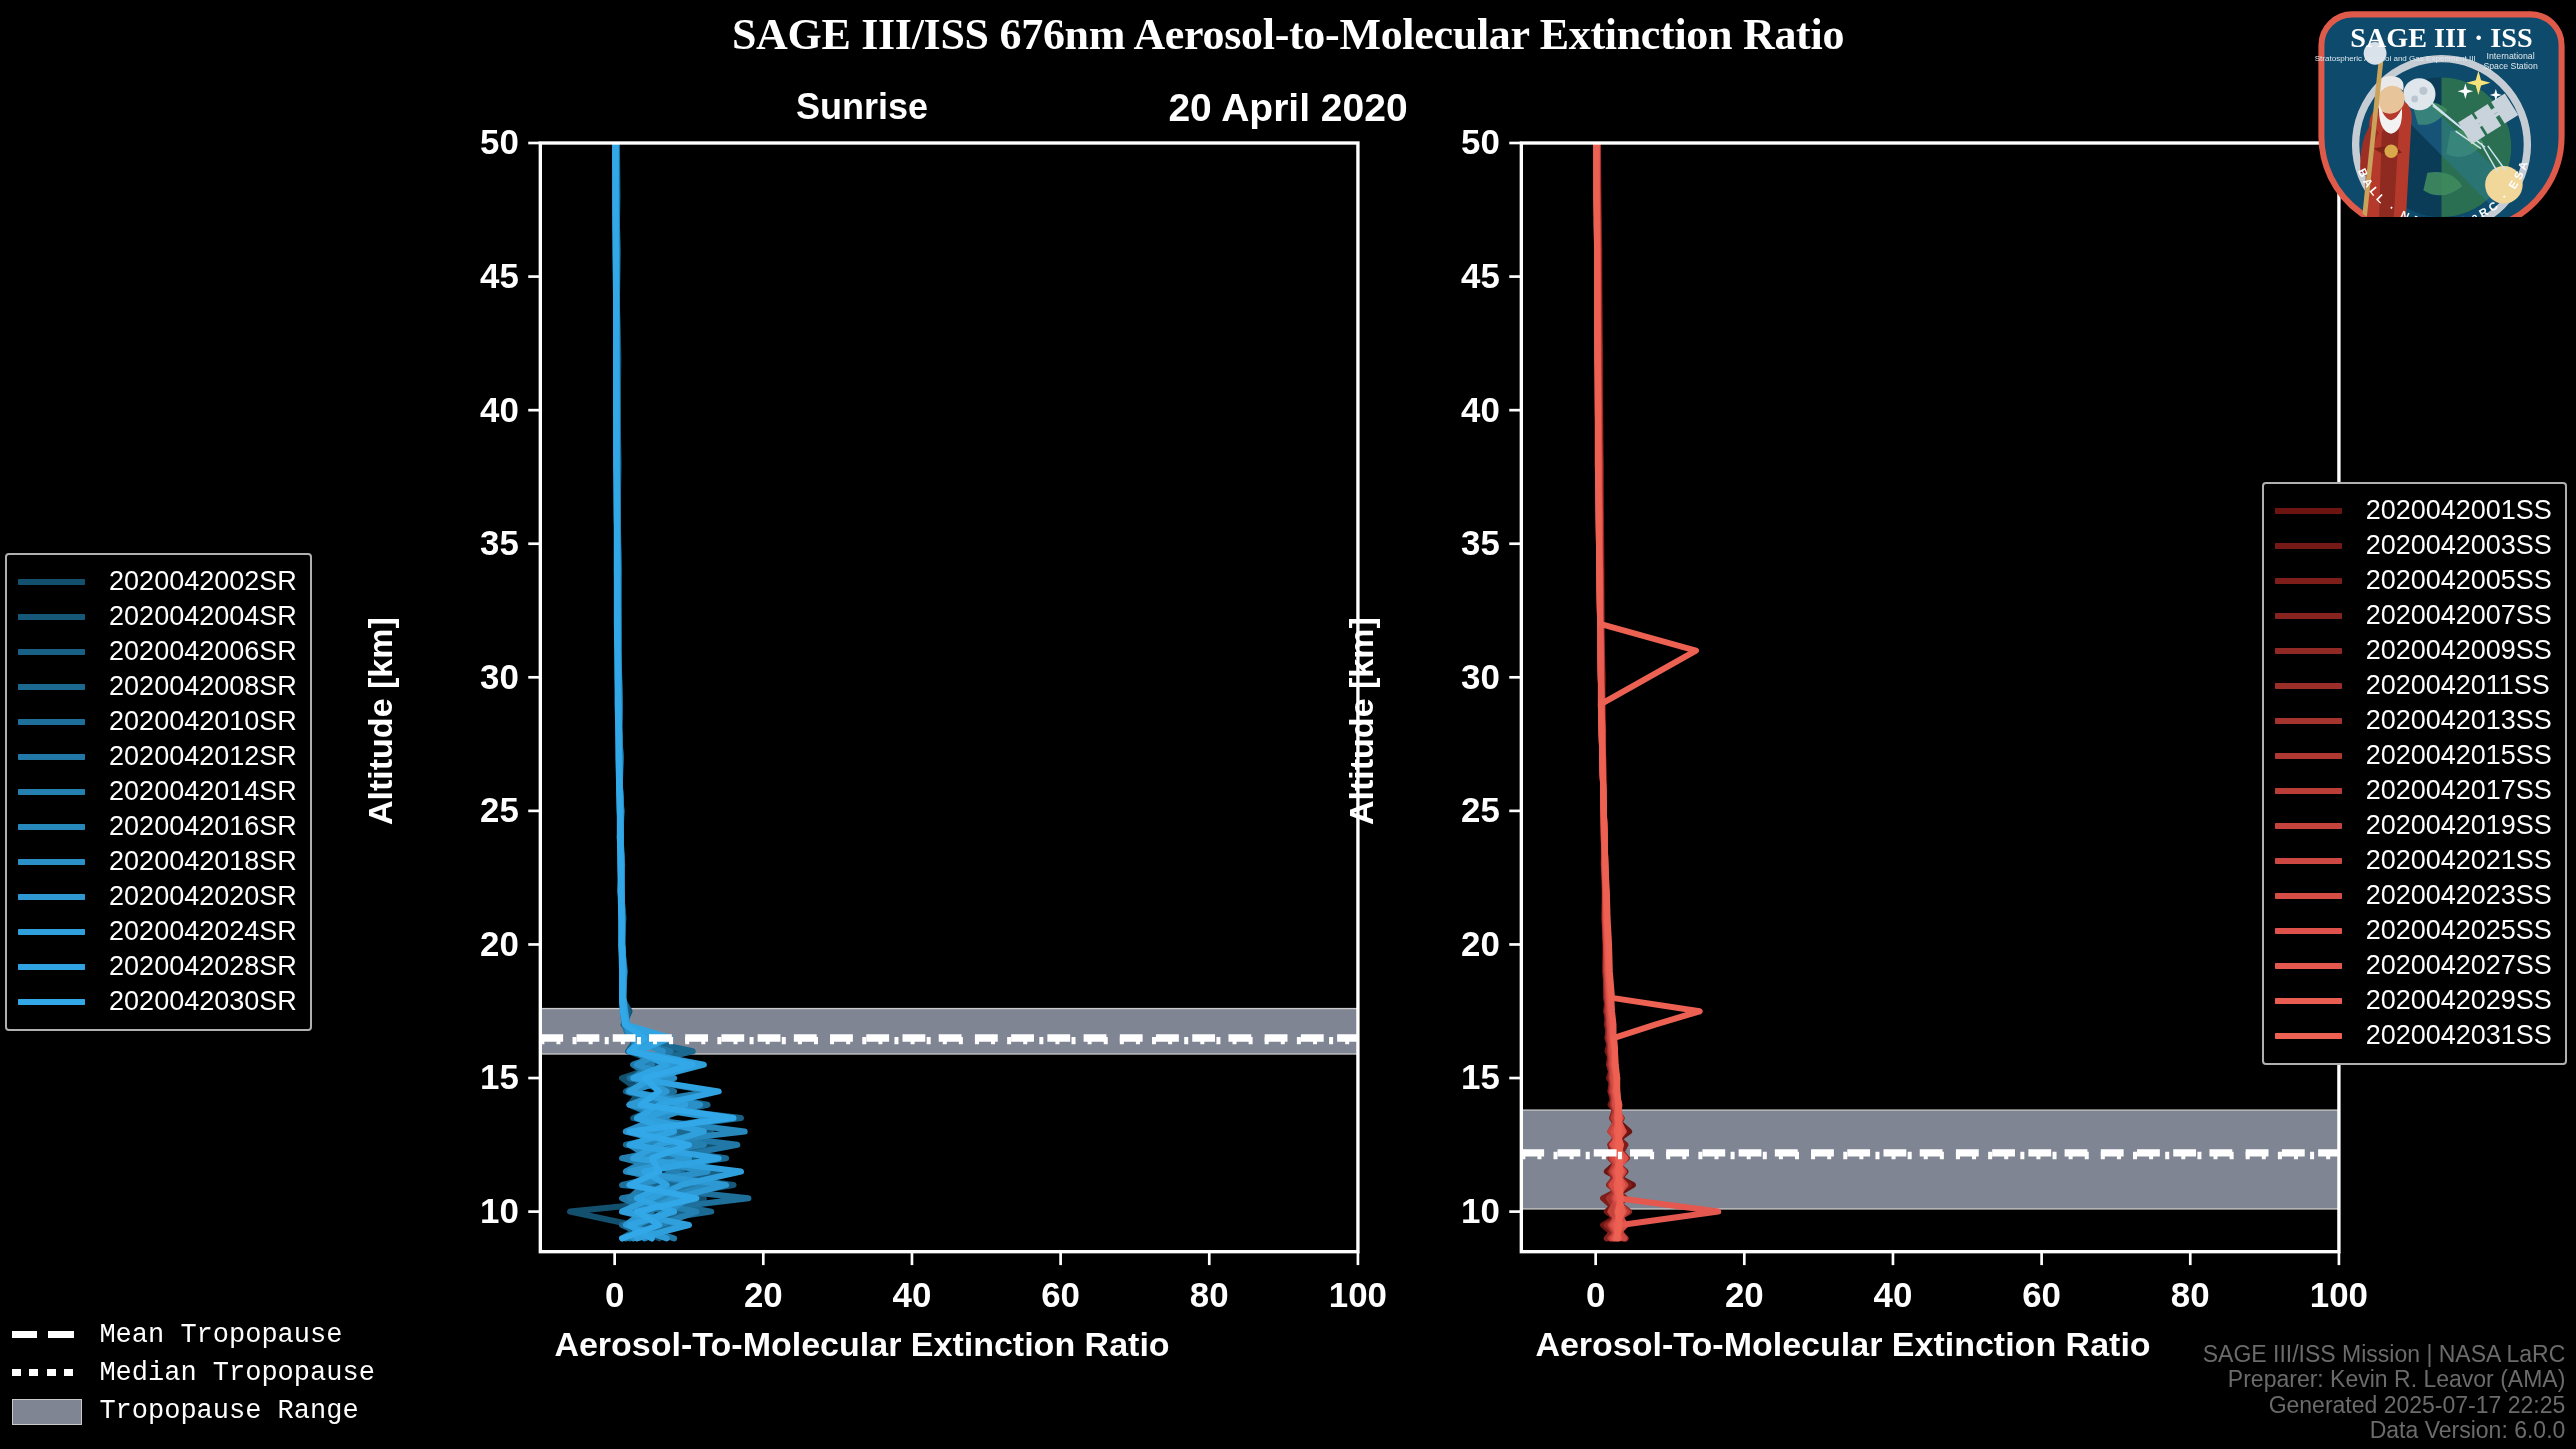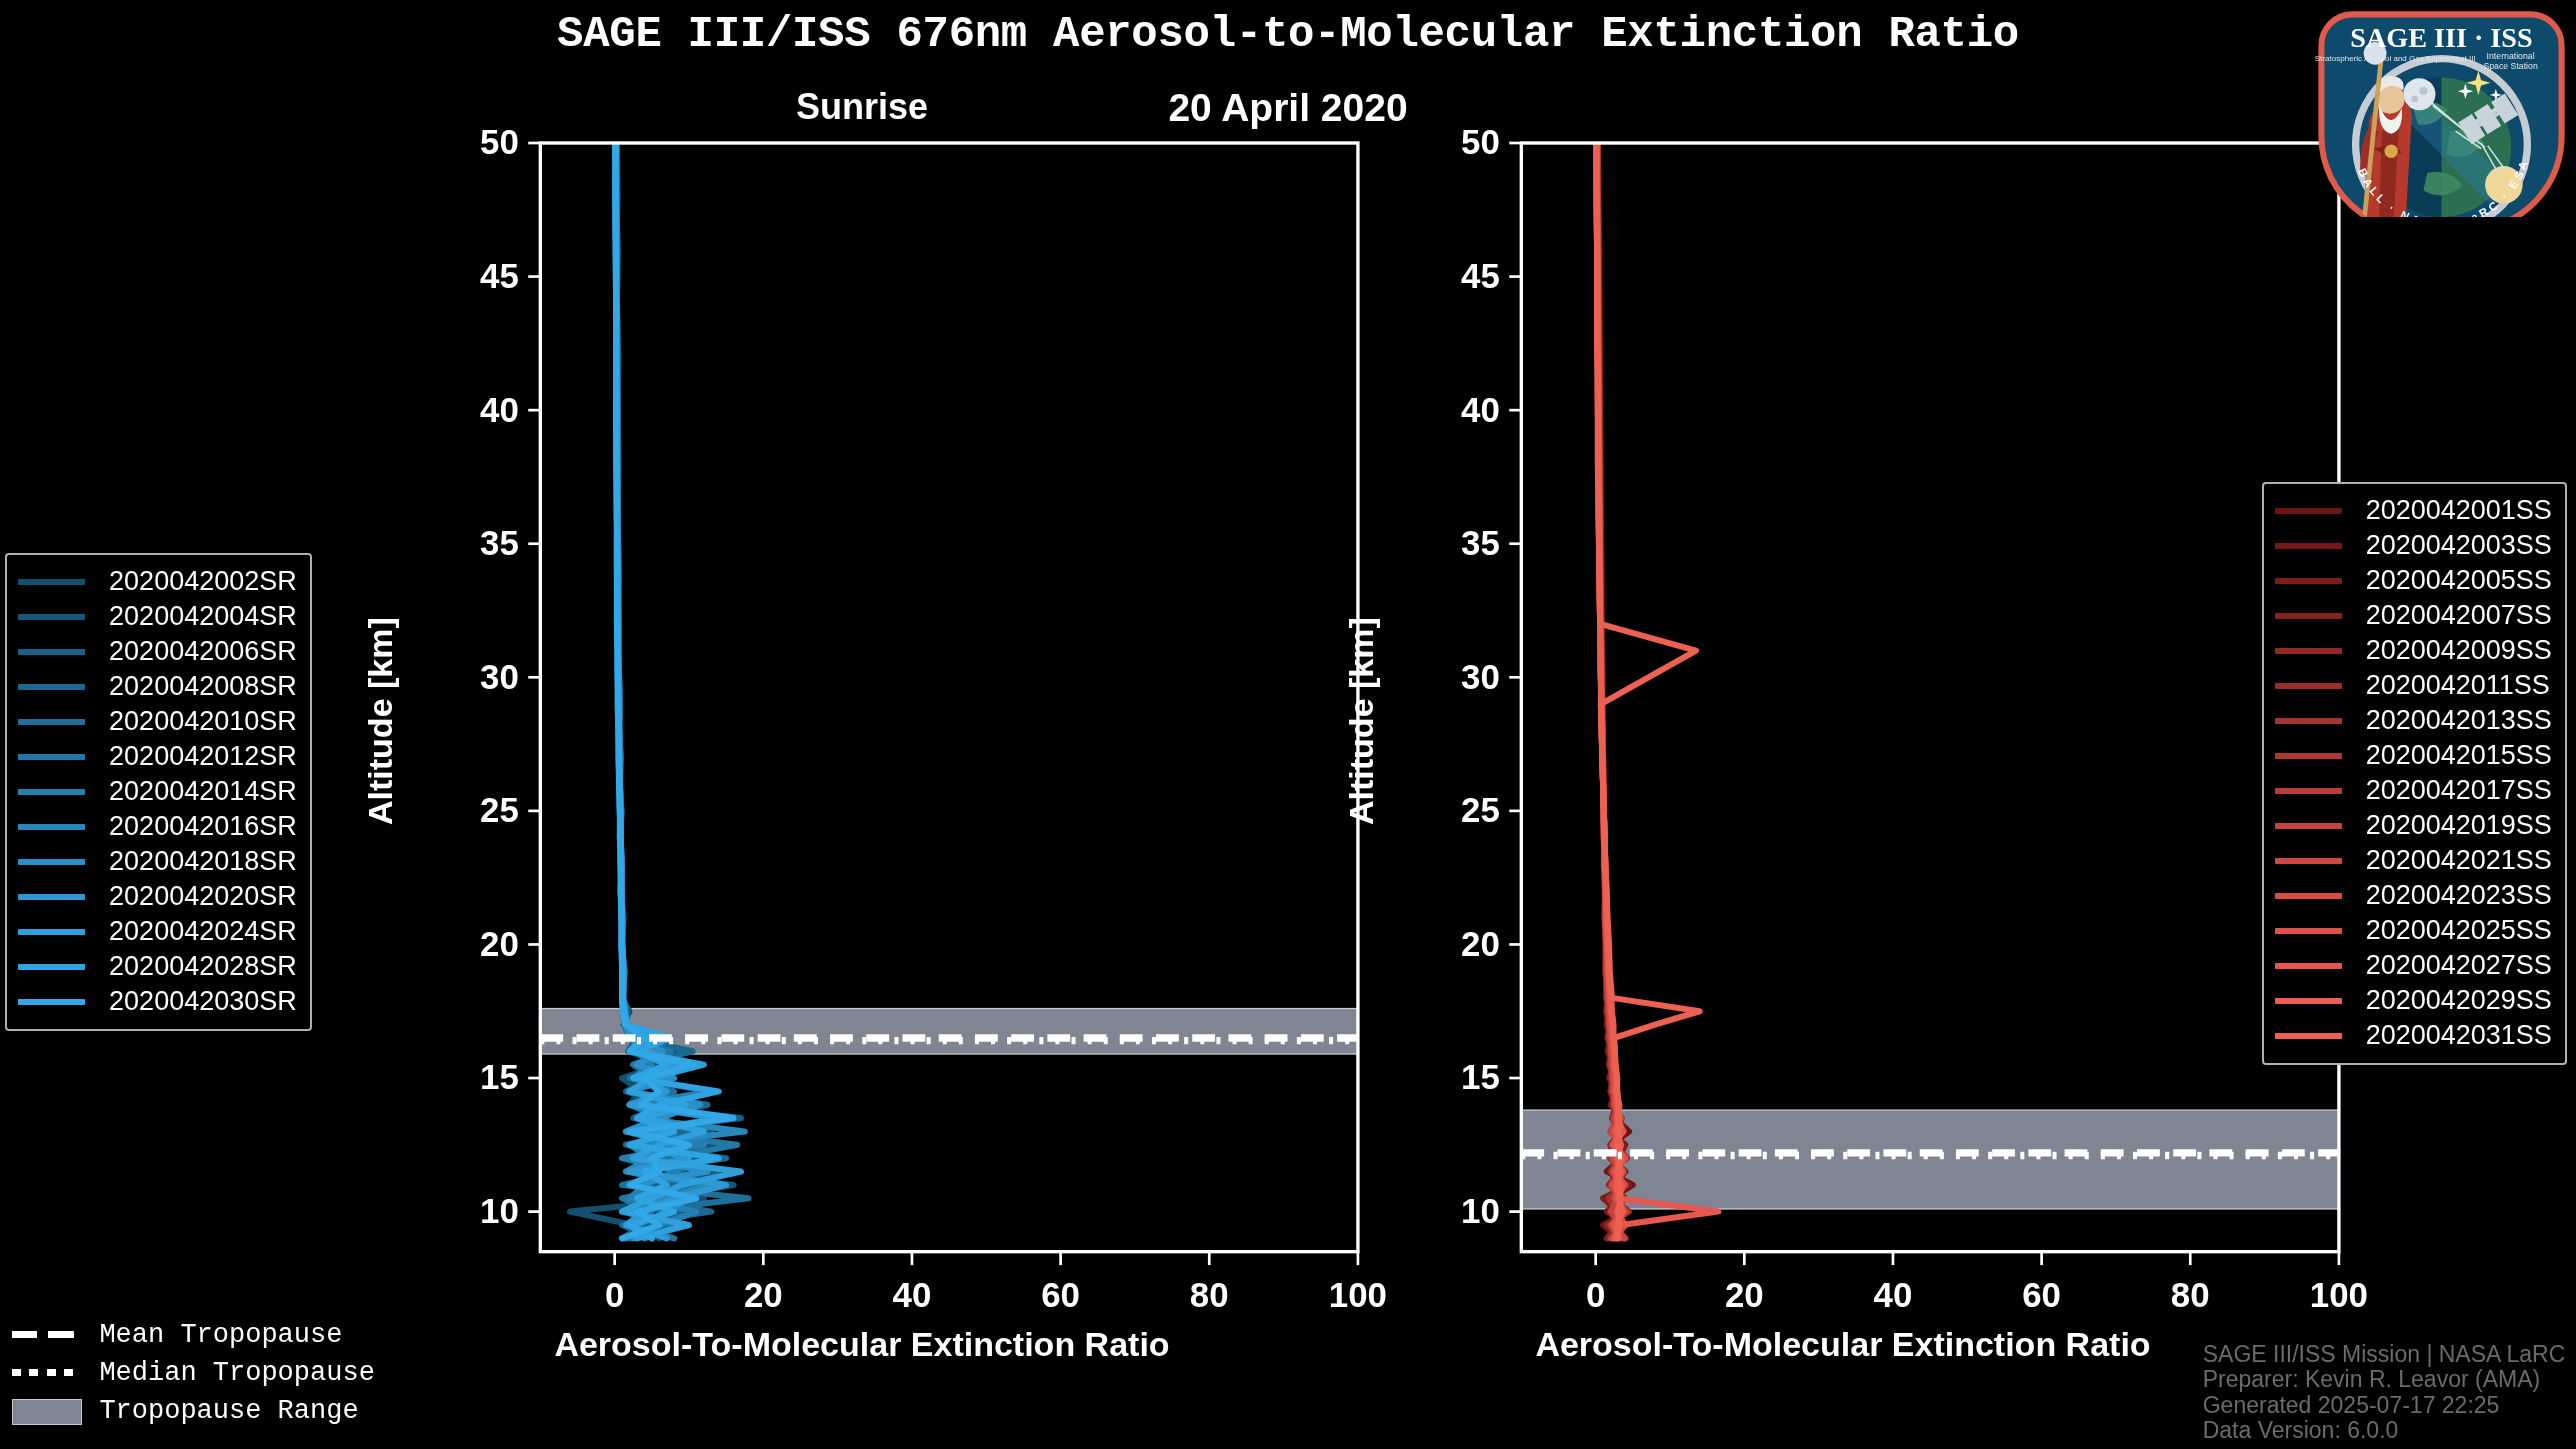--- a/index.html
+++ b/index.html
@@ -5,21 +5,21 @@
   * { margin:0; padding:0; box-sizing:border-box; }
   html,body{ background:#000; }
   body{
     width:2576px; height:1449px; position:relative; overflow:hidden;
     font-family:"DejaVu Sans", sans-serif; color:#fff;
   }
   #page{ position:absolute; inset:0; background:#000; }
 
   .title{
     position:absolute; left:0; right:0; top:9.4px; text-align:center;
-    font-family:Liberation Mono, monospace;
+    font-family:Liberation Serif, serif;
     font-weight:bold; font-size:44px; letter-spacing:-0.3px; color:#fff;
     white-space:nowrap;
   }
   .datelabel{
     position:absolute; left:0; right:0; top:86px; text-align:center;
     font-family:"Liberation Sans", sans-serif;
     font-weight:bold; font-size:39px; color:#fff;
   }
   .panel-title{
     position:absolute; top:86px; text-align:center;
@@ -78,21 +78,21 @@
       linear-gradient(to right,#fff 0 25.5px,transparent 25.5px 36px,#fff 36px 62px,transparent 62px 70px);
       height:7.4px; margin-top:4px; }
   .dot-mark{ background:
       linear-gradient(to right,#fff 0 8.7px,transparent 8.7px 17.4px,#fff 17.4px 26px,transparent 26px 35px,
       #fff 35px 44px,transparent 44px 52px,#fff 52px 61px,transparent 61px 70px);
       height:7.4px; margin-top:4px; }
   .range-mark{ background:#808593; border:1.3px solid #c9c9c9; height:25.5px; margin-top:-4px; }
 
   
   #footer{
-    position:absolute; right:10.7px; bottom:5.4px; 
+    position:absolute; right:10.7px; bottom:5.4px; text-align:right;
     font-family:"Liberation Sans", sans-serif;
     font-size:23px; line-height:25.5px; color:#6b6b6b;
   }
 
   
   #logo{ position:absolute; left:2312px; top:5px; width:259px; height:212px; }
 </style>
 </head>
 <body>
 <div id="page">

